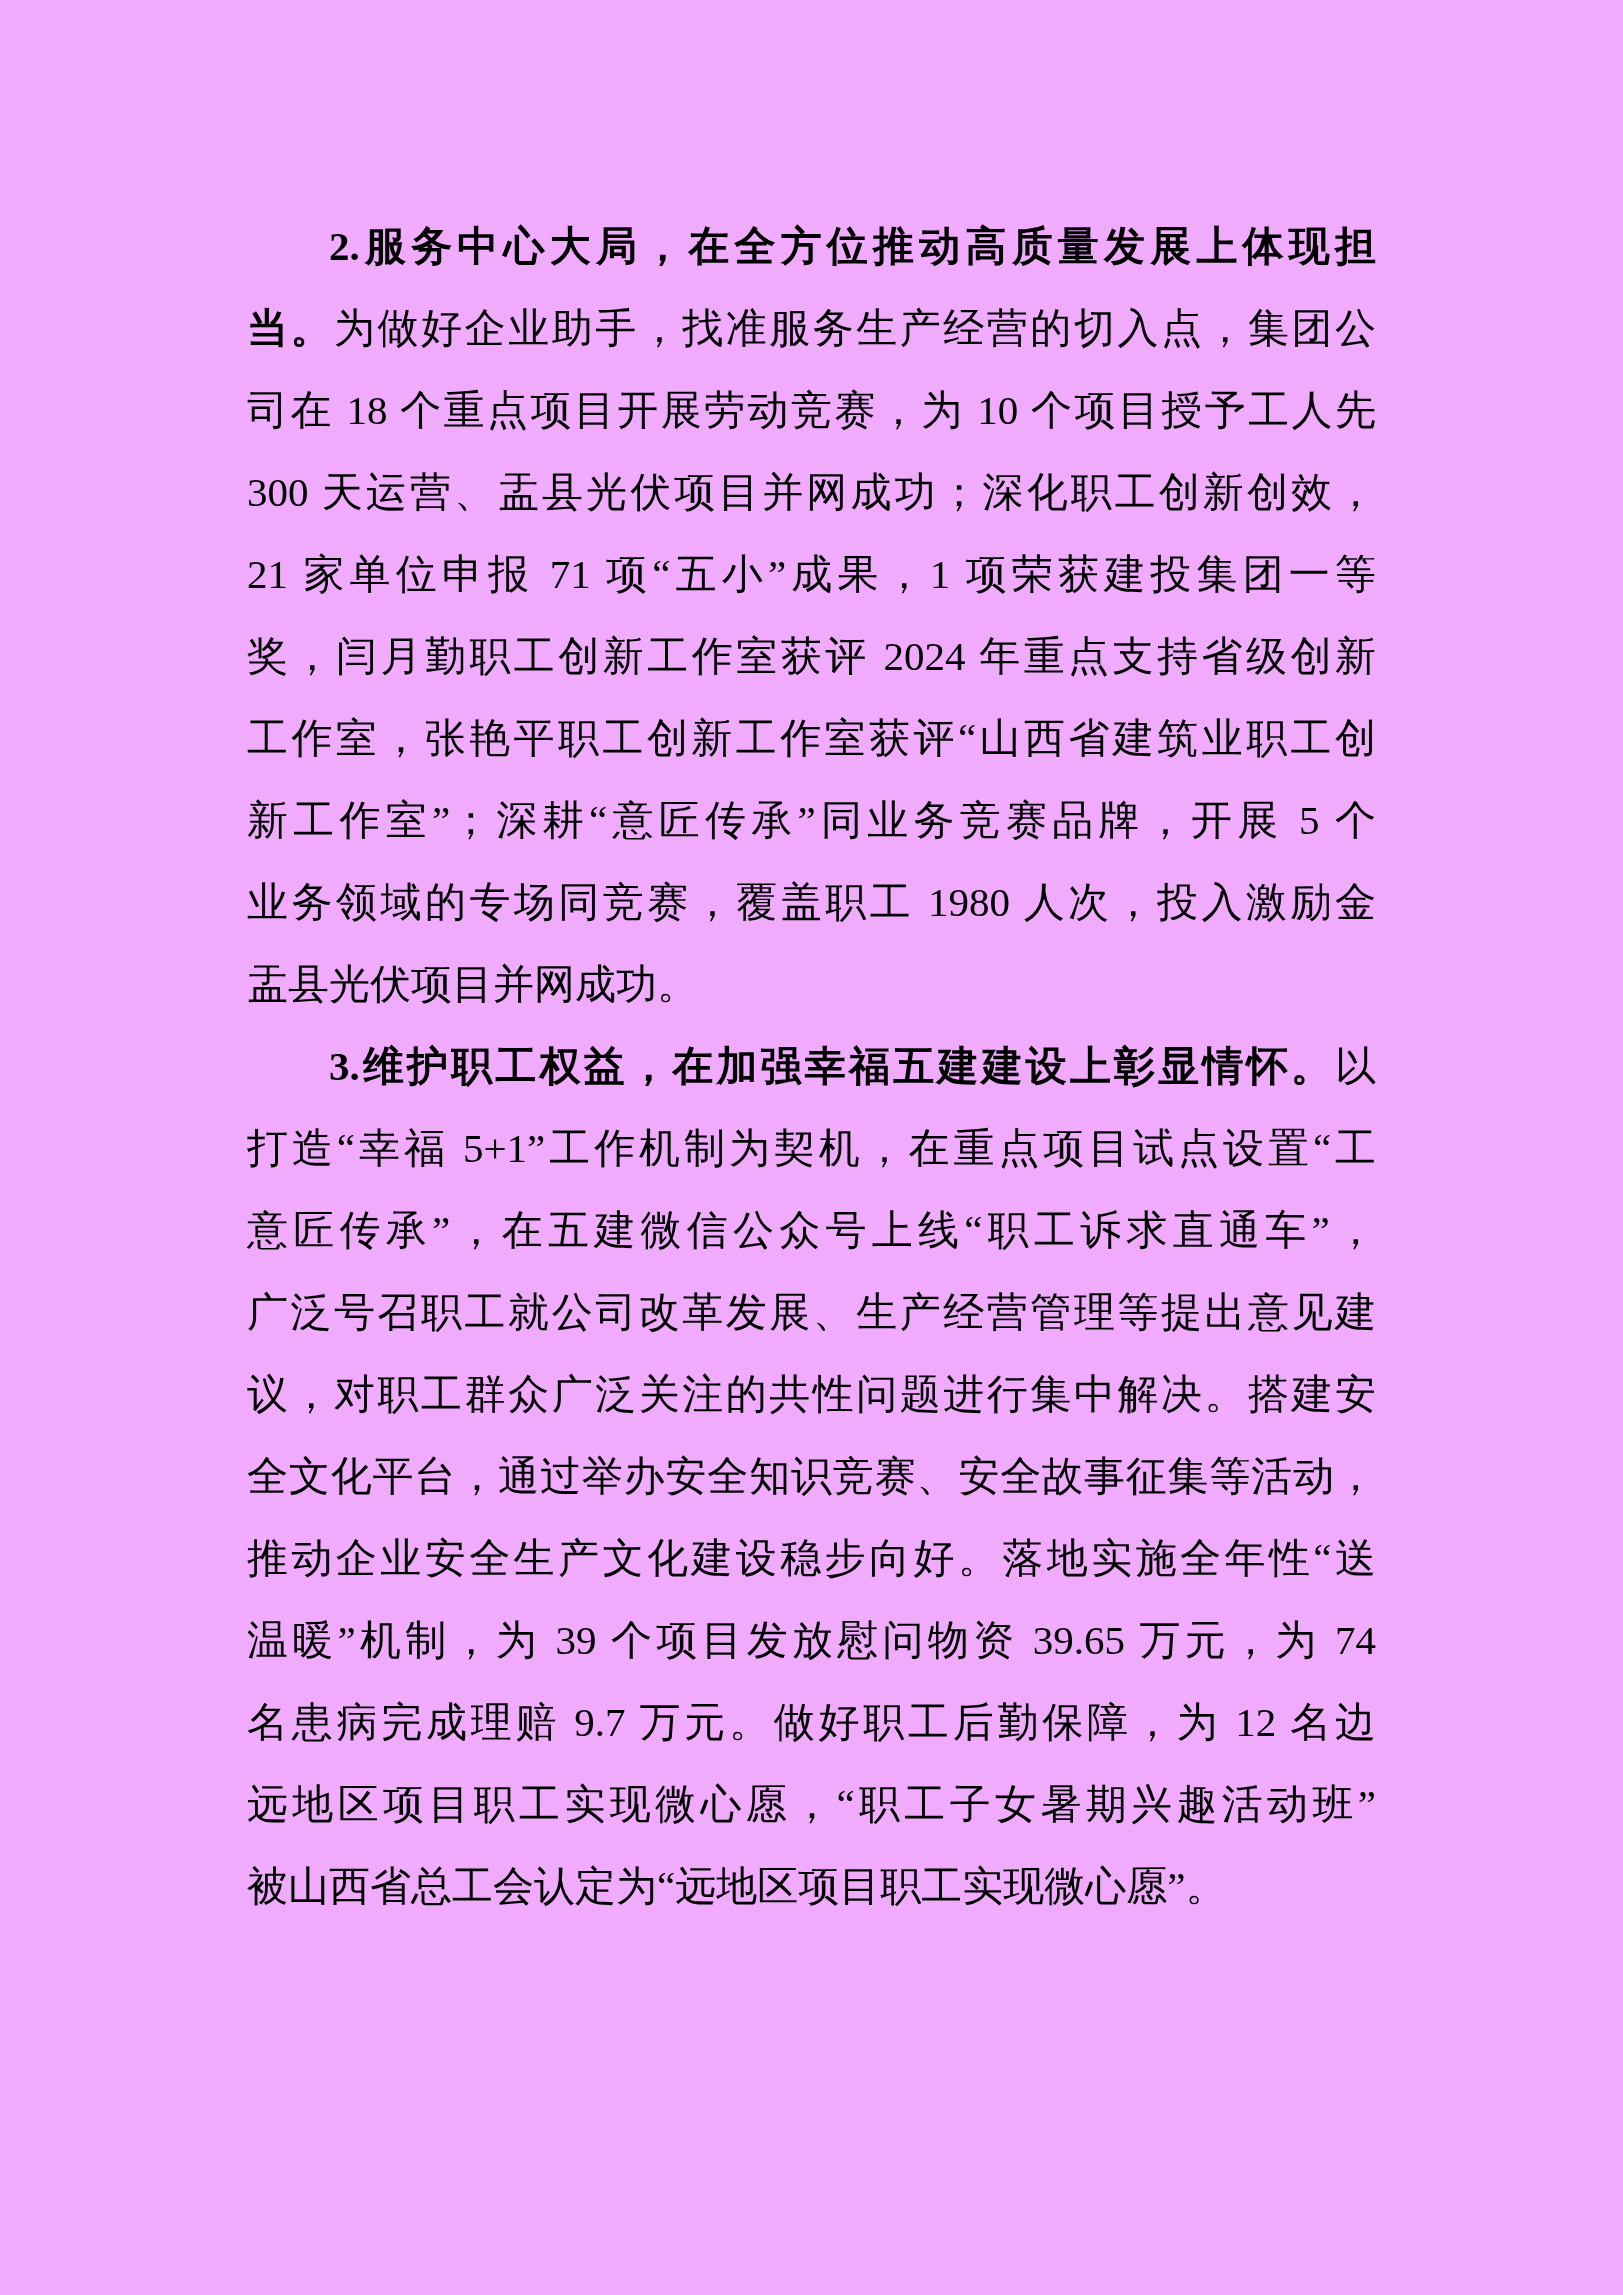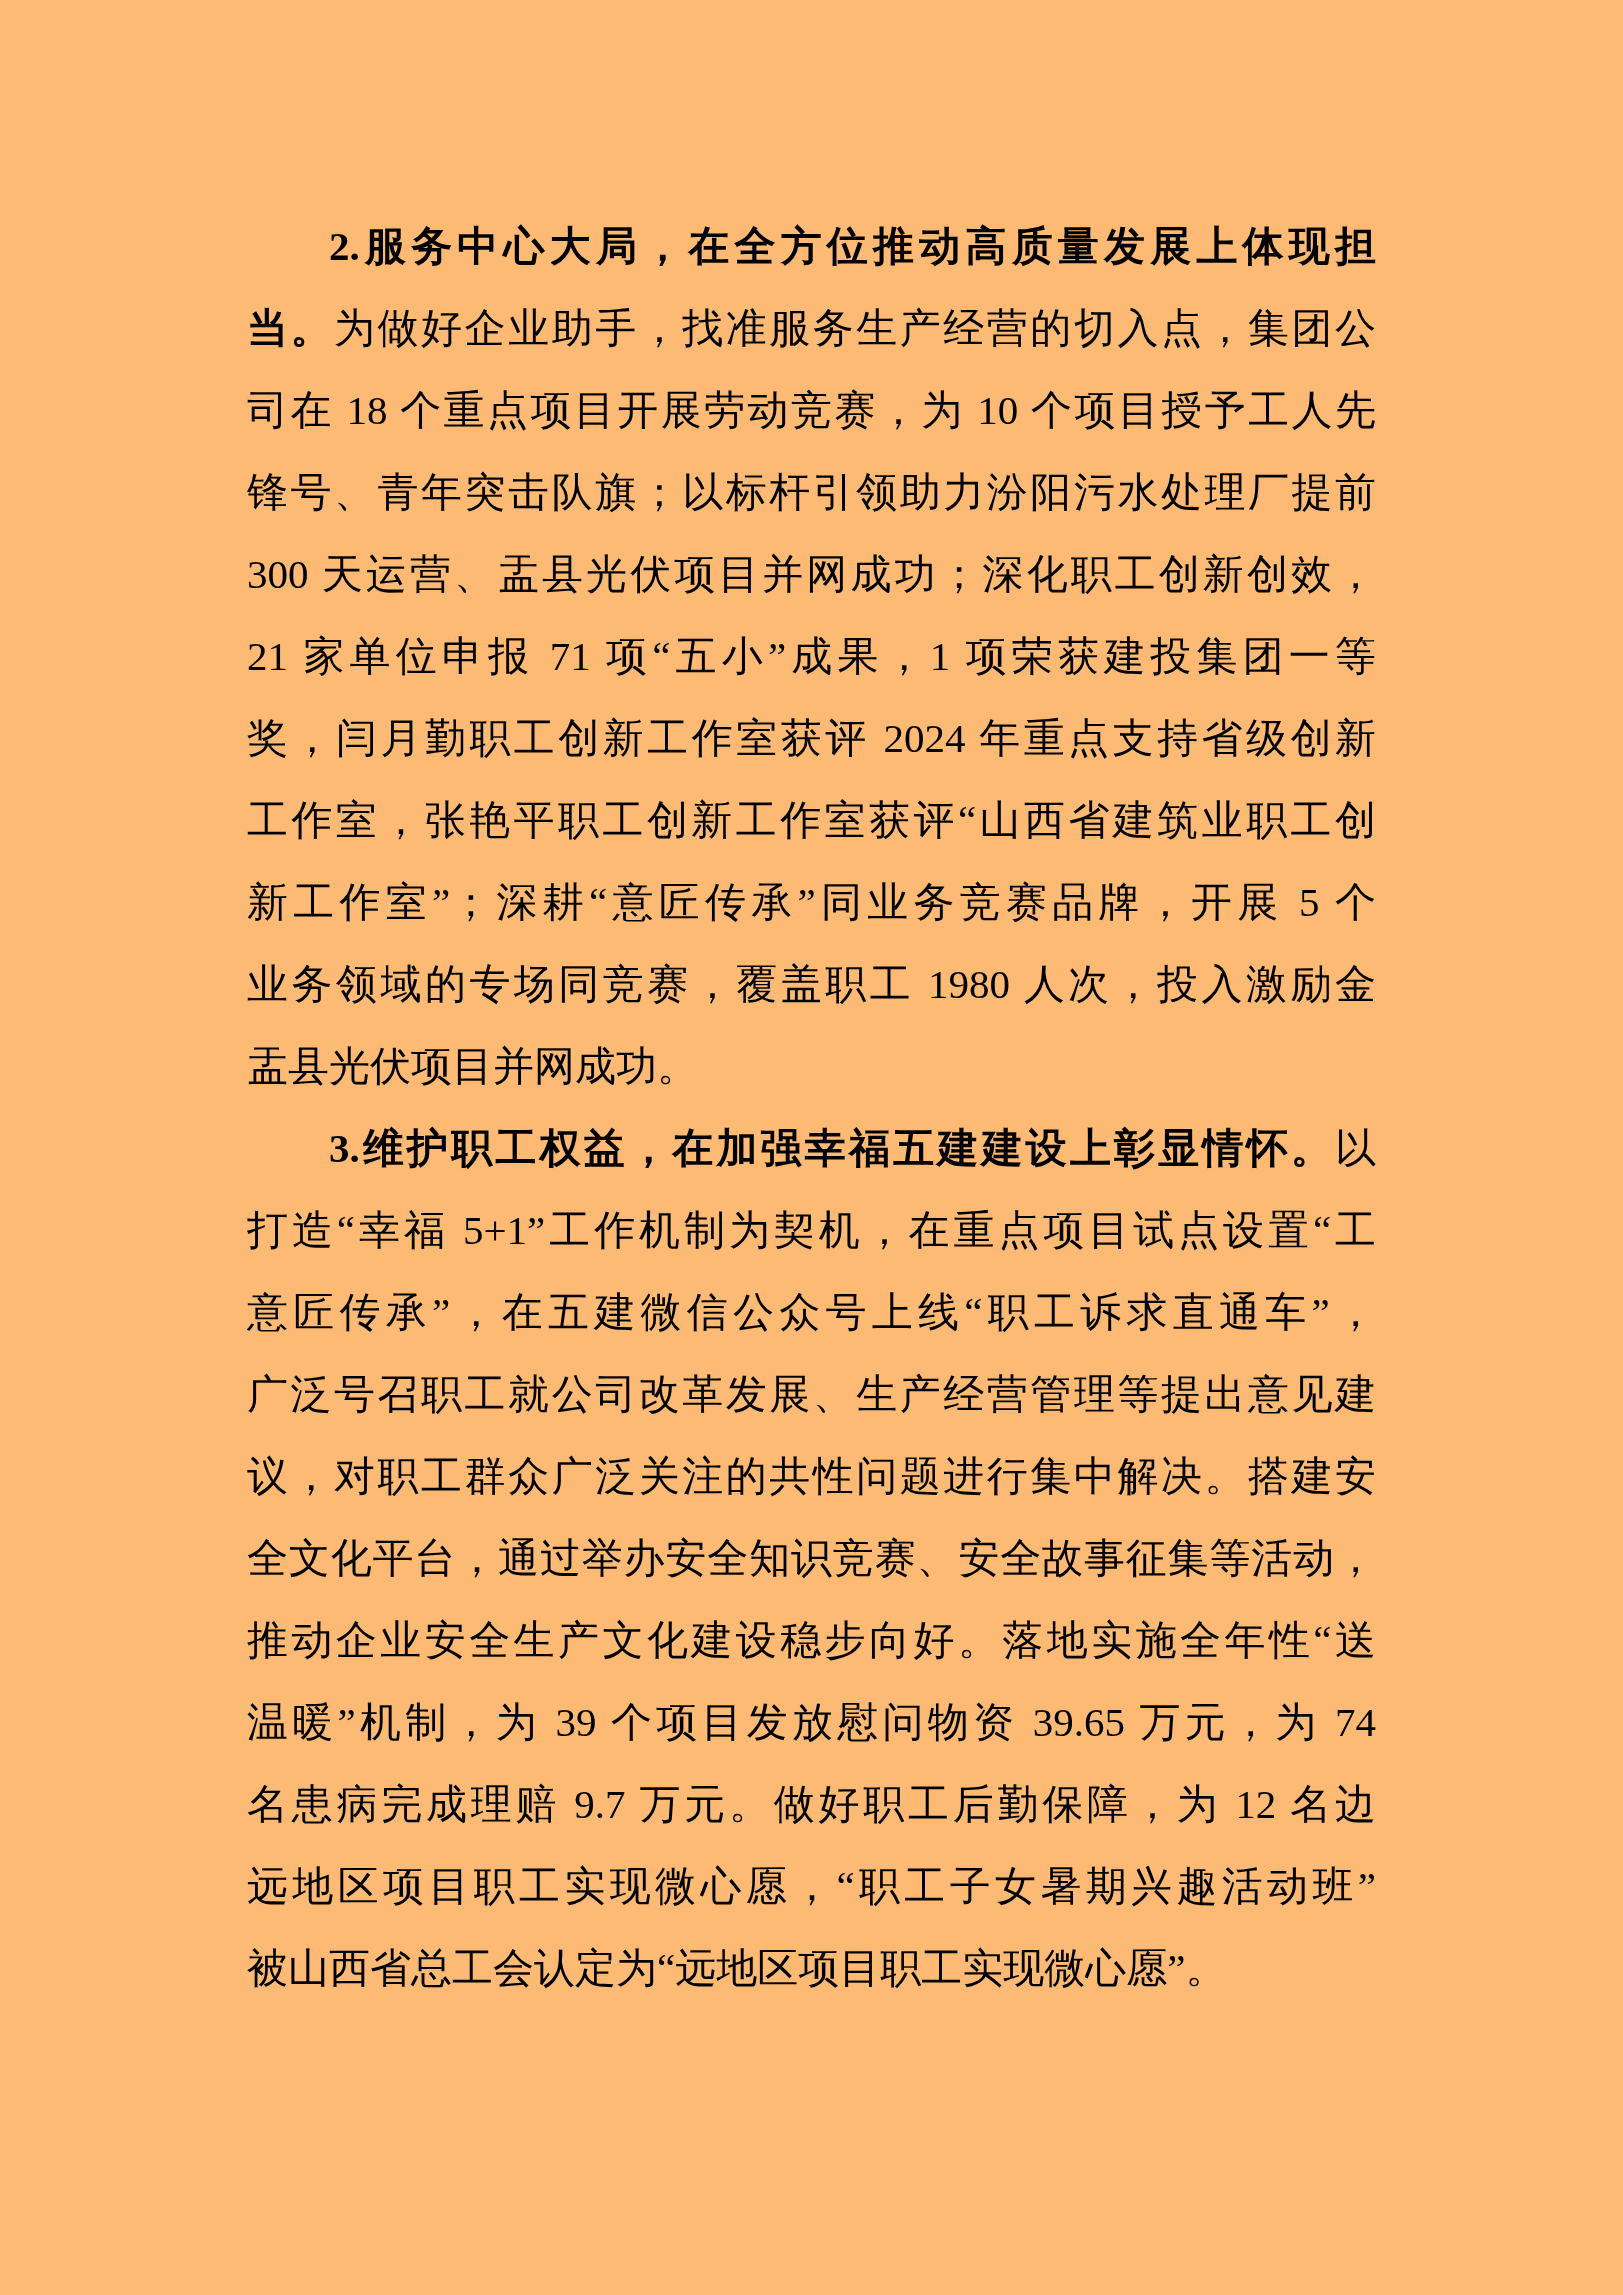--- a/index.html
+++ b/index.html
@@ -4,21 +4,21 @@
 <style>
   html, body {
     margin: 0;
     padding: 0;
     background: #ffffff;
   }
   .page {
     position: relative;
     width: 1623px;
     height: 2295px;
-    background: #fdba74;
+    background: #f0abfc;
     overflow: hidden;
     font-family: "Liberation Serif", serif;
   }
   .text-block {
     position: absolute;
     left: 247px;
     top: 205px;
     width: 1129px;
   }
   .line {
@@ -44,21 +44,20 @@
   }
 </style>
 </head>
 <body>
 
 <div class="page">
   <div class="text-block">
       <div class="line indent justify"><span class="seg-bold">2.服务中心大局，在全方位推动高质量发展上体现担</span></div>
       <div class="line justify"><span class="seg-bold">当。</span><span class="seg-regular">为做好企业助手，找准服务生产经营的切入点，集团公</span></div>
       <div class="line justify"><span class="seg-regular">司在 18 个重点项目开展劳动竞赛，为 10 个项目授予工人先</span></div>
-      <div class="line justify"><span class="seg-regular">锋号、青年突击队旗；以标杆引领助力汾阳污水处理厂提前</span></div>
       <div class="line justify"><span class="seg-regular">300 天运营、盂县光伏项目并网成功；深化职工创新创效，</span></div>
       <div class="line justify"><span class="seg-regular">21 家单位申报 71 项“五小”成果，1 项荣获建投集团一等</span></div>
       <div class="line justify"><span class="seg-regular">奖，闫月勤职工创新工作室获评 2024 年重点支持省级创新</span></div>
       <div class="line justify"><span class="seg-regular">工作室，张艳平职工创新工作室获评“山西省建筑业职工创</span></div>
       <div class="line justify"><span class="seg-regular">新工作室”；深耕“意匠传承”同业务竞赛品牌，开展 5 个</span></div>
       <div class="line justify"><span class="seg-regular">业务领域的专场同竞赛，覆盖职工 1980 人次，投入激励金</span></div>
       <div class="line"><span class="seg-regular">盂县光伏项目并网成功。</span></div>
       <div class="line indent justify"><span class="seg-bold">3.维护职工权益，在加强幸福五建建设上彰显情怀。</span><span class="seg-regular">以</span></div>
       <div class="line justify"><span class="seg-regular">打造“幸福 5+1”工作机制为契机，在重点项目试点设置“工</span></div>
       <div class="line justify"><span class="seg-regular">意匠传承”，在五建微信公众号上线“职工诉求直通车”，</span></div>

